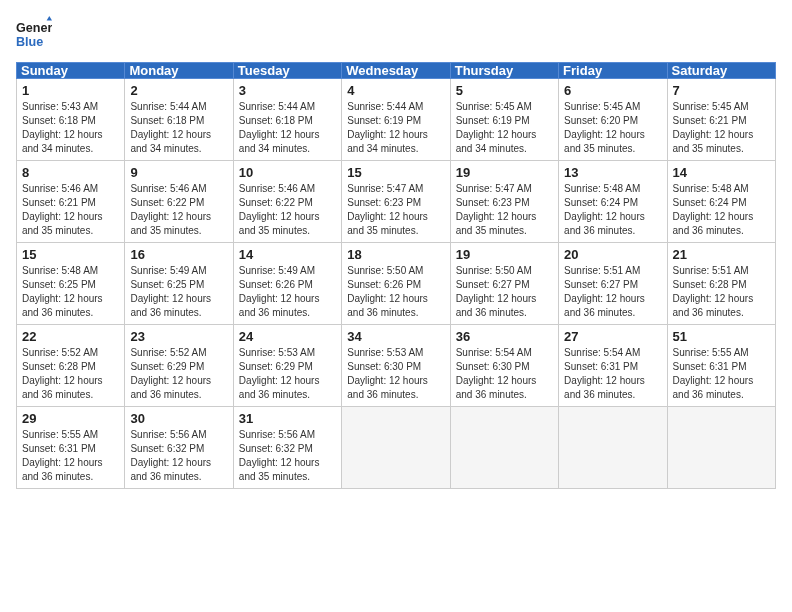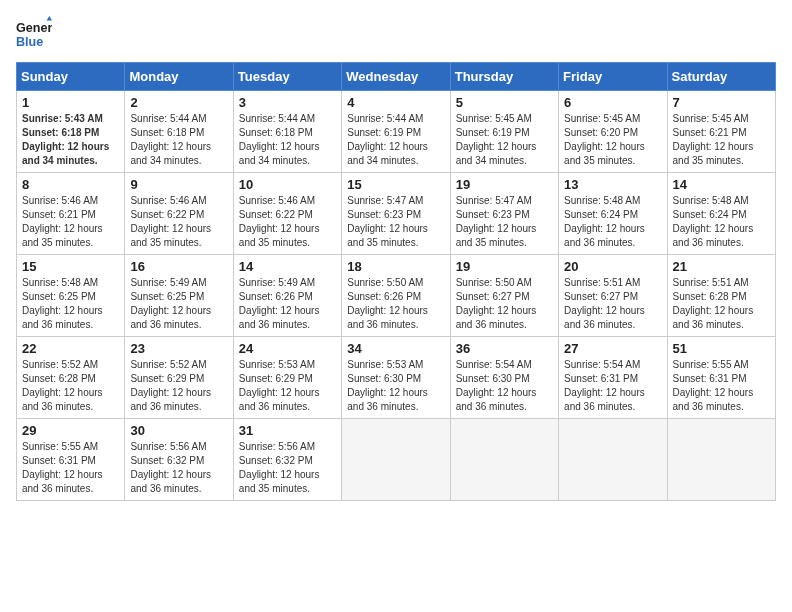--- a/index.html
+++ b/index.html
@@ -40,21 +40,21 @@
     .calendar-table {
       width: 100%;
       border-collapse: collapse;
       table-layout: fixed;
     }
     .calendar-table thead tr th {
       background-color: #2c6bbf;
       color: #fff;
       font-size: 13px;
       font-weight: bold;
-      padding: 6px 4px;
+      padding: 0 4px;
       text-align: left;
       border: 1px solid #5589d4;
     }
     .calendar-table tbody tr td {
       vertical-align: top;
       border: 1px solid #ccc;
       padding: 4px 5px;
       font-size: 10.5px;
       color: #333;
       background: #fff;
@@ -102,21 +102,21 @@
         <th>Wednesday</th>
         <th>Thursday</th>
         <th>Friday</th>
         <th>Saturday</th>
       </tr>
   </thead>
   <tbody id="calendar-body">
       <tr>
         <td>
           <span class="day-num">1</span>
-          <div class="day-detail" style="white-space: pre-line; font-weight: bold;">Sunrise: 5:43 AM
+          <div class="day-detail" style="white-space: pre-line;">Sunrise: 5:43 AM
 Sunset: 6:18 PM
 Daylight: 12 hours
 and 34 minutes.</div>
         </td>
         <td>
           <span class="day-num">2</span>
           <div class="day-detail" style="white-space: pre-line;">Sunrise: 5:44 AM
 Sunset: 6:18 PM
 Daylight: 12 hours
 and 34 minutes.</div>

